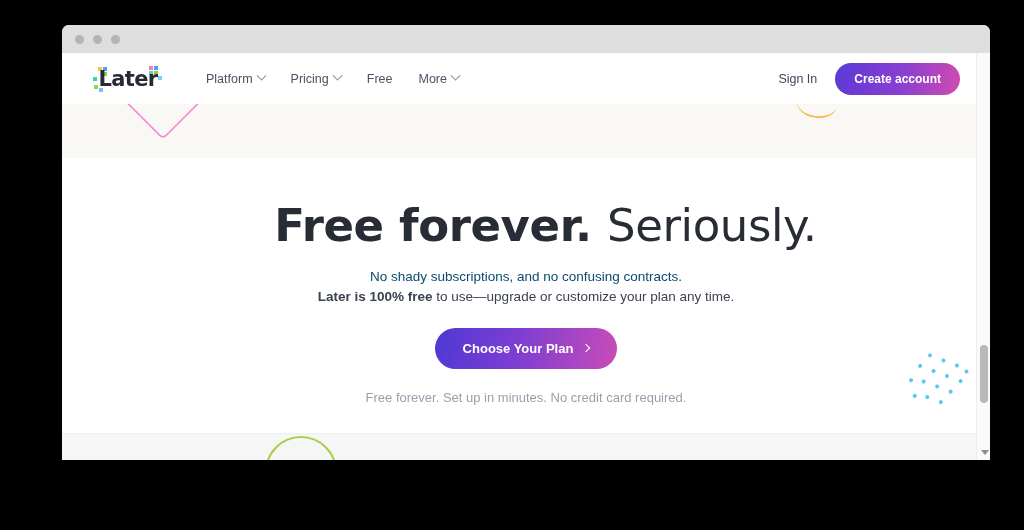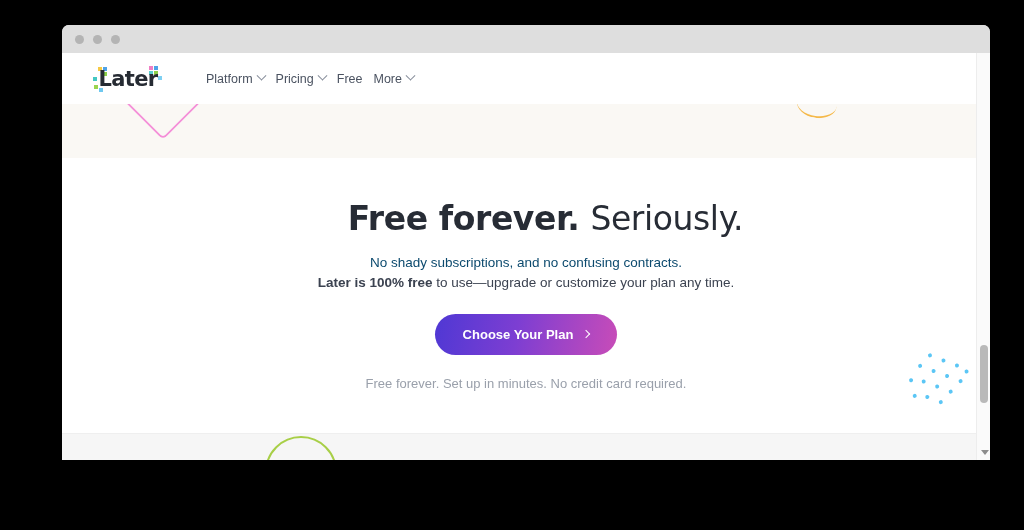--- a/index.html
+++ b/index.html
@@ -95,21 +95,21 @@
     position: absolute;
     width: 4px;
     height: 4px;
     z-index: 1;
   }
 
   .nav {
     display: flex;
     align-items: center;
     margin-left: 40px;
-    gap: 11px;
+    gap: 26px;
   }
   .nav-item {
     font-size: 12.5px;
     color: #4a5260;
     display: flex;
     align-items: center;
     gap: 5px;
     cursor: pointer;
     white-space: nowrap;
   }
@@ -184,21 +184,21 @@
   
   .hero {
     position: relative;
     background: #ffffff;
     height: 275px;
     text-align: center;
     padding-top: 42px;
   }
   .hero-title {
     font-family: "DejaVu Sans", sans-serif;
-    font-size: 33px;
+    font-size: 45px;
     line-height: 1.15;
     color: #272c35;
     margin: 0 0 17px 0;
     letter-spacing: -0.4px;
     padding-left: 39px;
   }
   .hero-title .b { font-weight: bold; }
   .hero-title .r { font-weight: normal; }
 
   .hero-sub1 {
@@ -354,20 +354,24 @@
           </div>
           <div class="nav-item">
             <span>Free</span>
           </div>
           <div class="nav-item">
             <span>More</span>
             <span class="caret"></span>
           </div>
         </div>
 
+        <div class="header-right">
+          <div class="signin">Sign In</div>
+          <button class="create-account">Create account</button>
+        </div>
       </div>
 
       <div class="cream-band">
         <div class="pink-chevron"></div>
         <div class="orange-arc"></div>
       </div>
 
       <div class="hero">
         <h1 class="hero-title">
           <span class="b">Free forever.</span>

